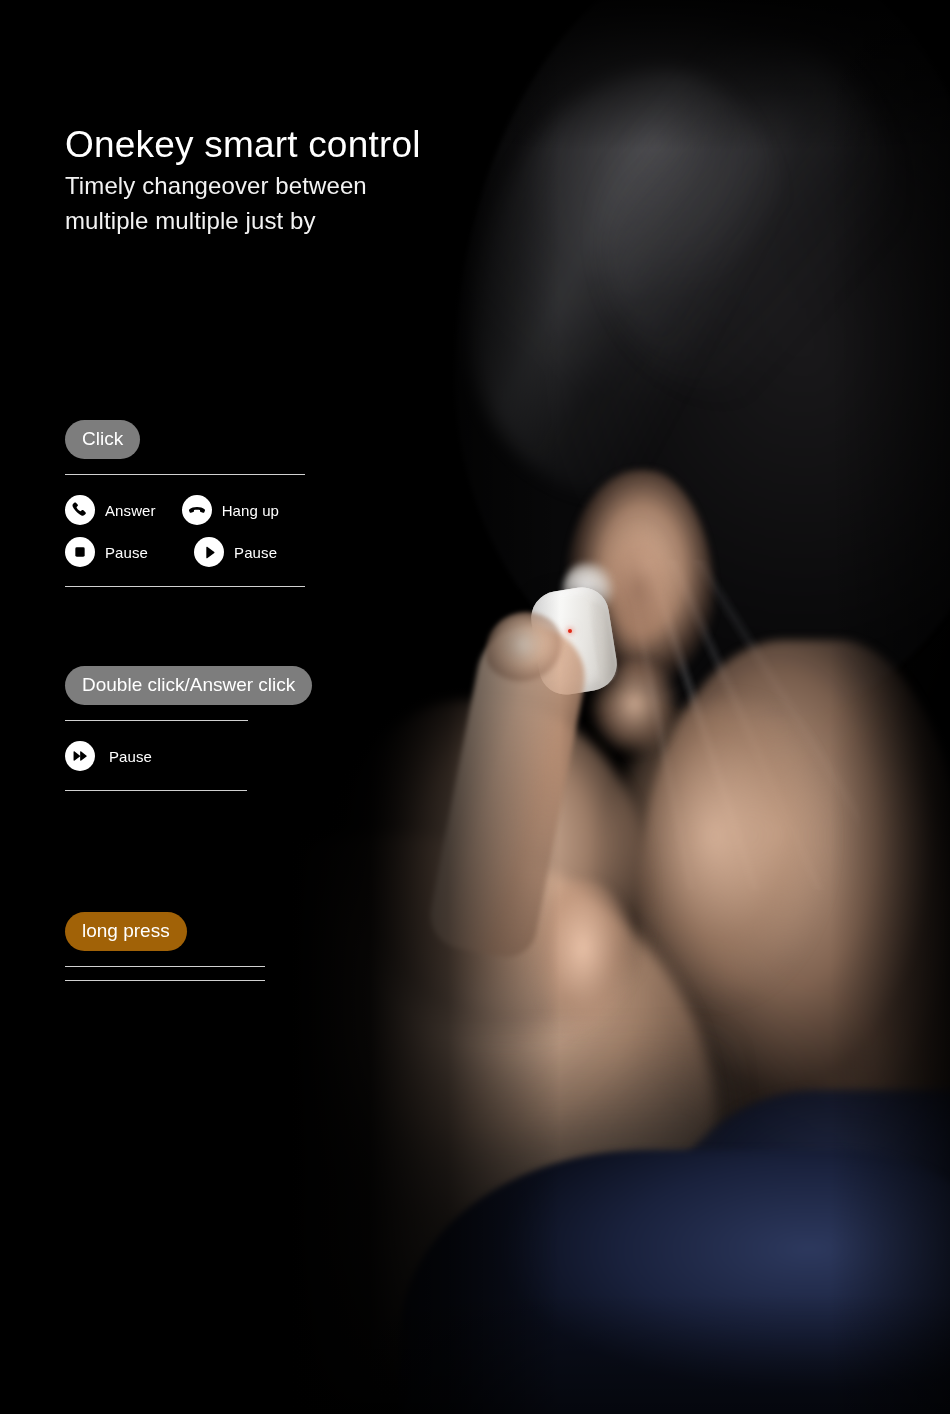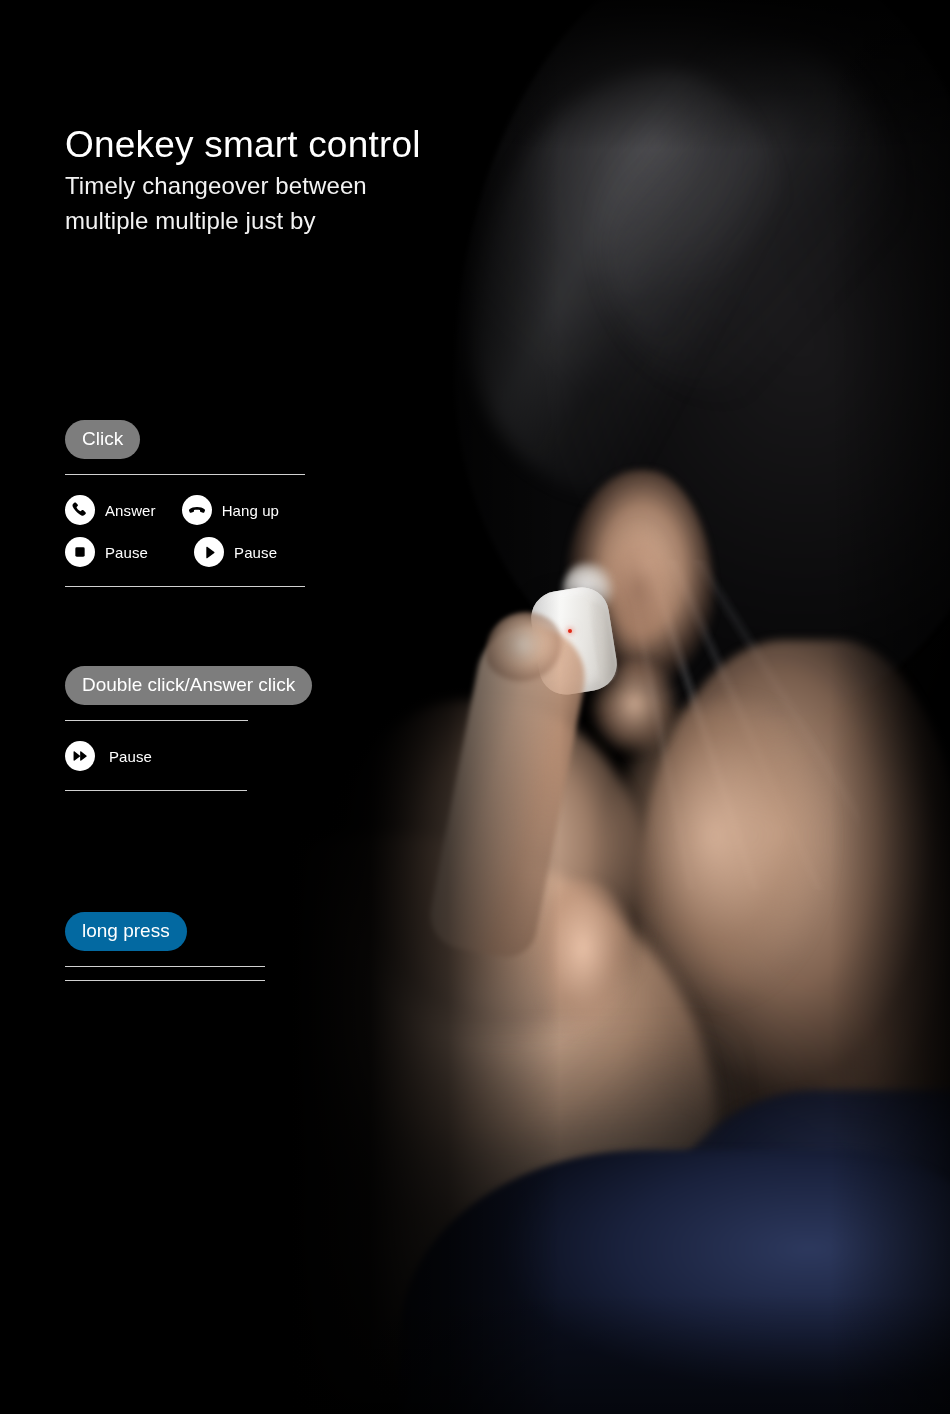--- a/index.html
+++ b/index.html
@@ -287,21 +287,21 @@
   .badge {
     display:inline-block;
     border-radius:20px;
     color:#ffffff;
     font-size:19px;
     line-height:1;
     padding:9px 17px 11px 17px;
     white-space:nowrap;
   }
   .badge-light { background:#7d7d7d; }
-  .badge-dark  { background:#0369a1; }
+  .badge-dark  { background:#a16207; }
 
   .rule {
     height:1px;
     background:rgba(255,255,255,0.82);
     margin-top:15px;
   }
   .rule-w240 { width:240px; }
   .rule-w183 { width:183px; }
   .rule-w200 { width:200px; }
 

